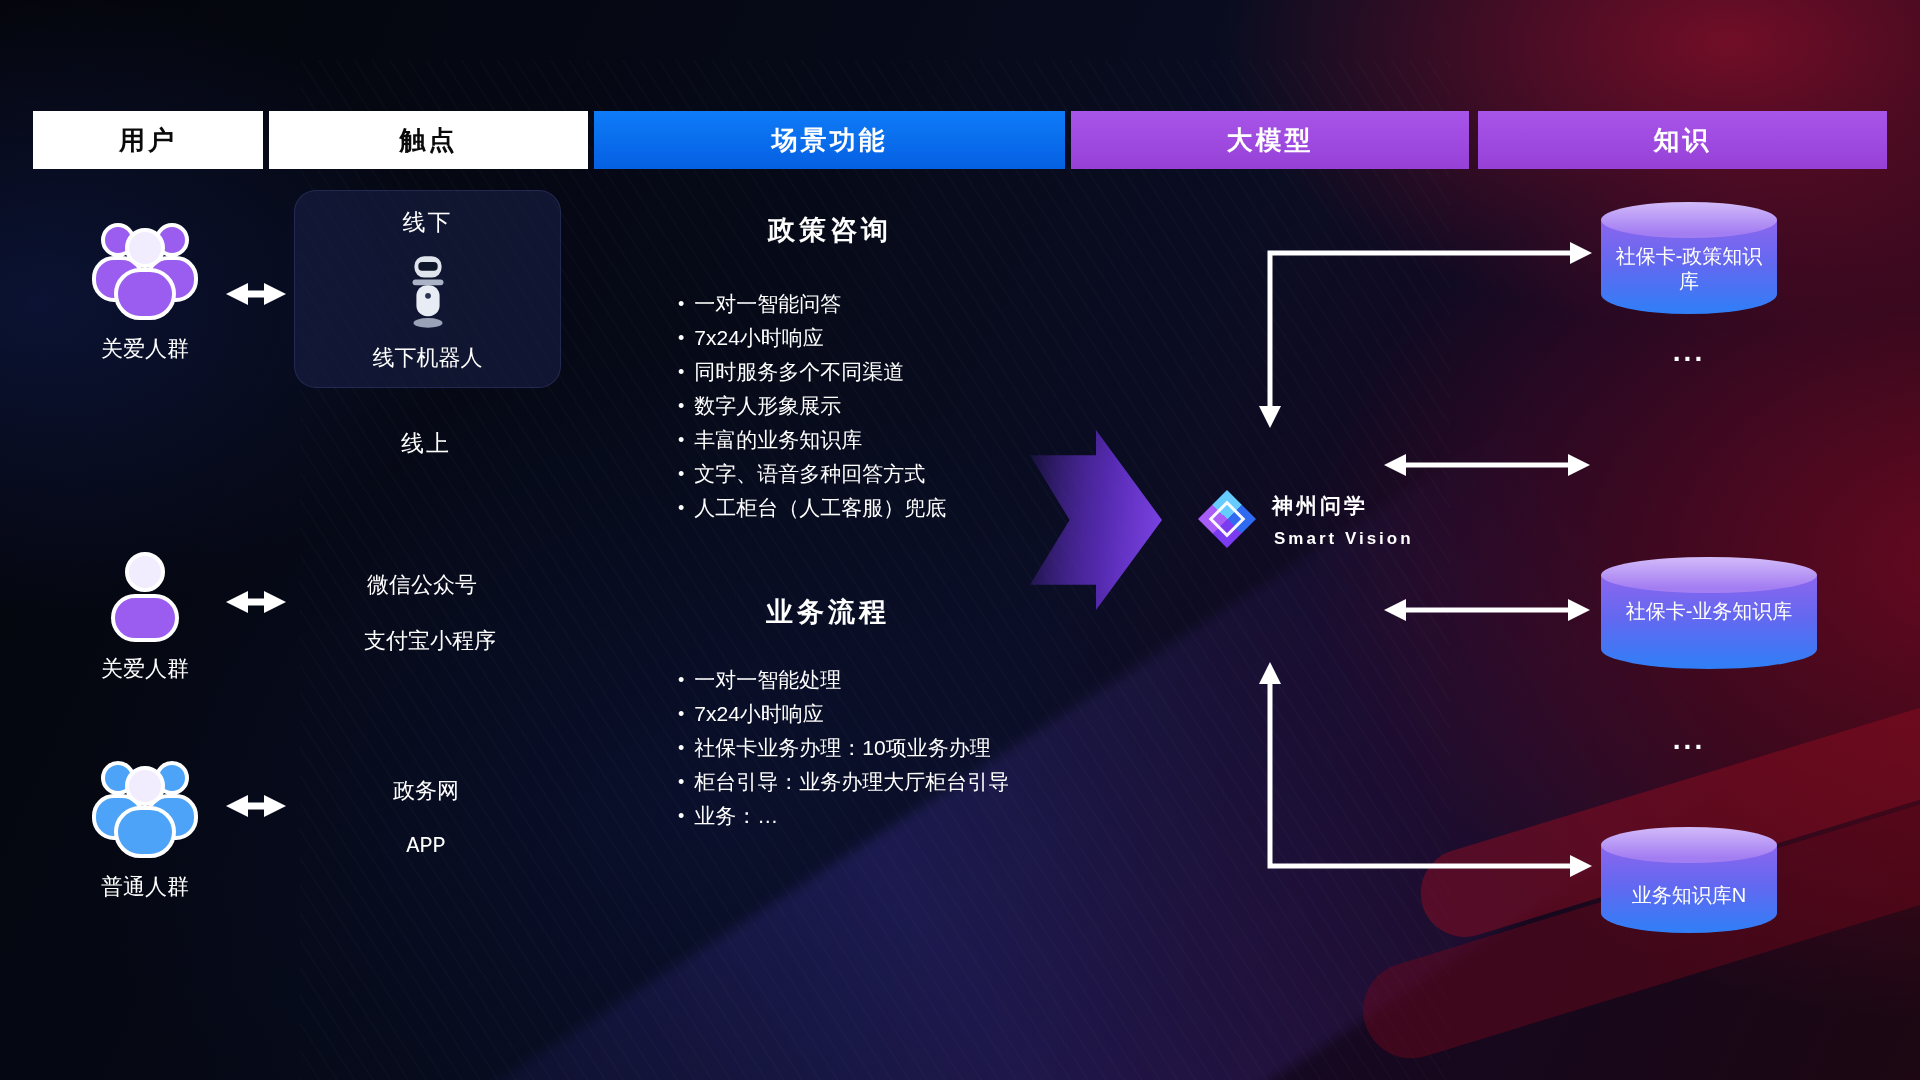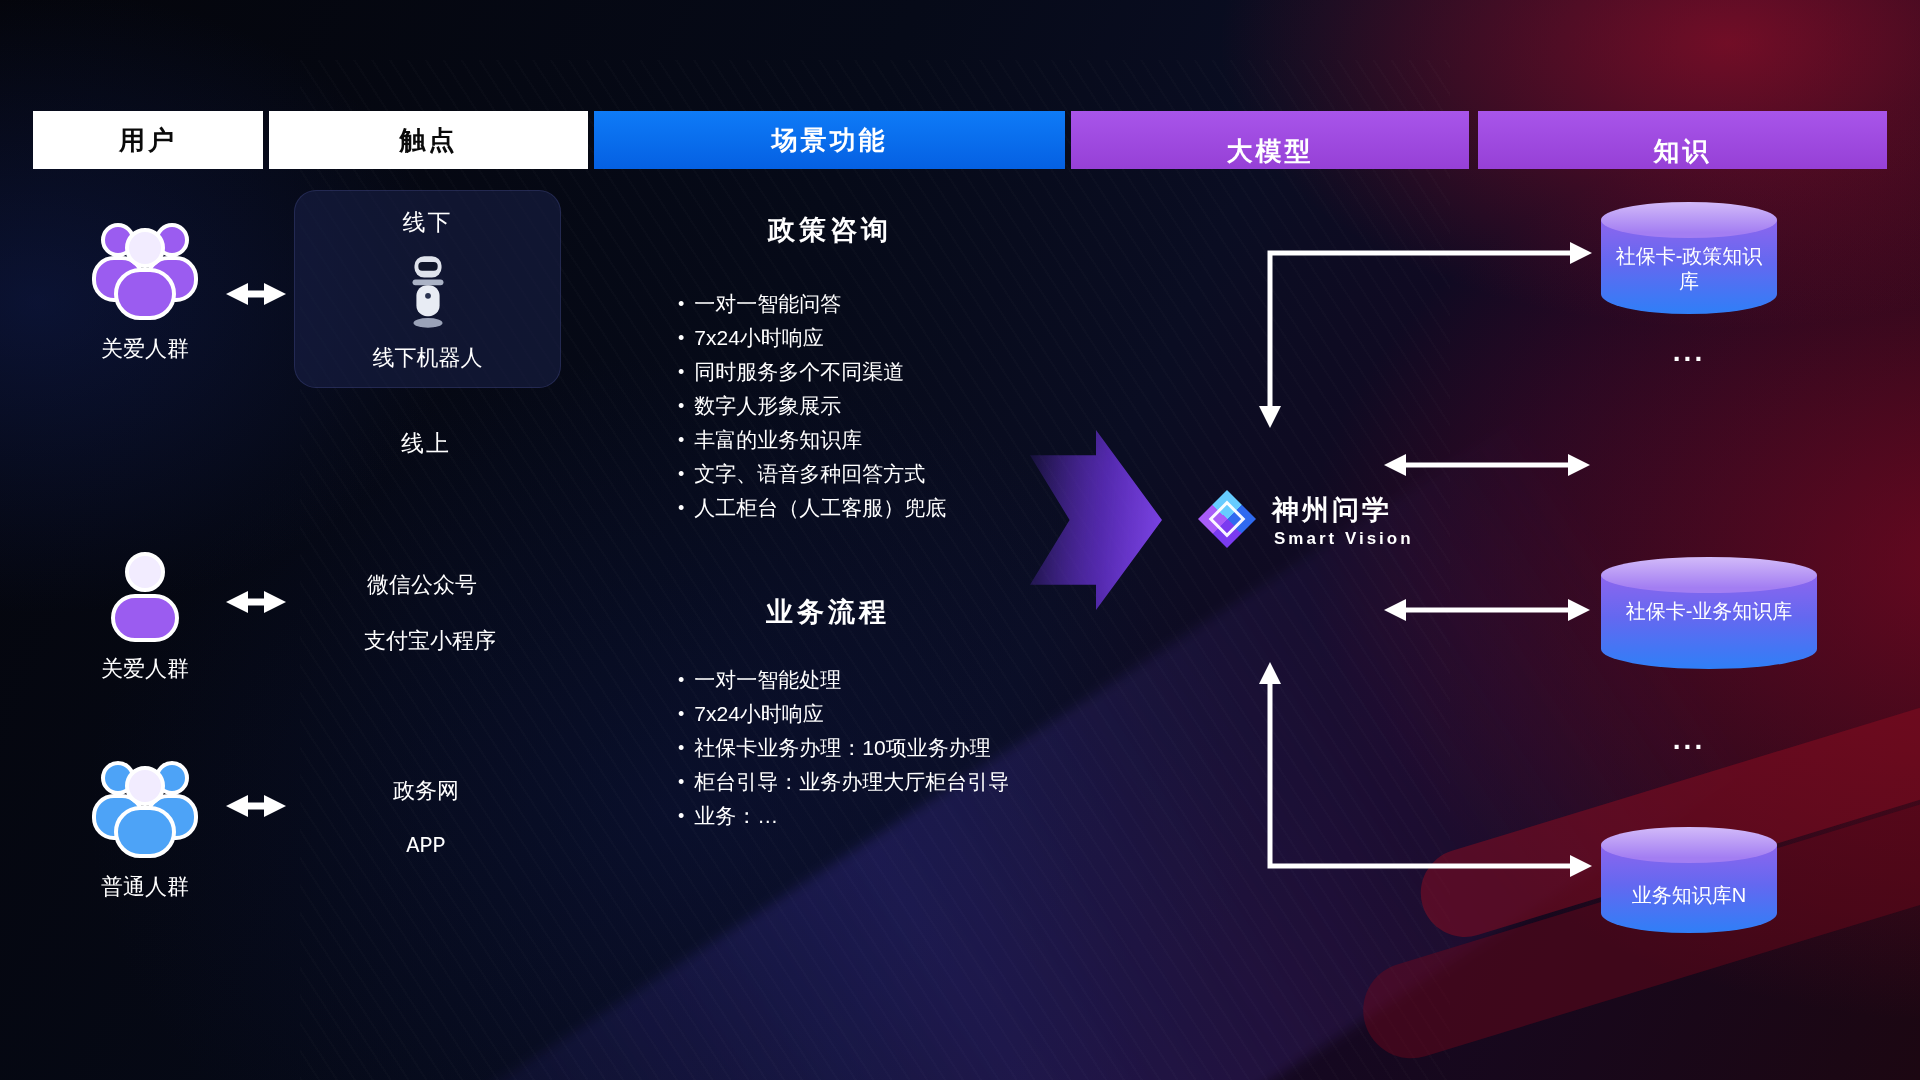--- a/index.html
+++ b/index.html
@@ -18,21 +18,21 @@
   .streaks{position:absolute;left:300px;top:60px;width:1150px;height:1020px;z-index:0;opacity:.55;
     background:repeating-linear-gradient(57deg, rgba(255,255,255,.028) 0 2px, transparent 2px 15px);}
   .sw1,.sw2{position:absolute;border-radius:70px;transform:rotate(-17deg);z-index:1;}
   .sw1{right:-70px;bottom:215px;width:580px;height:88px;background:rgba(142,12,32,.5);}
   .sw2{right:-130px;bottom:110px;width:700px;height:96px;background:rgba(118,8,26,.42);}
   
   .hcol{position:absolute;top:111px;height:58px;display:flex;align-items:center;justify-content:center;
     font-size:26px;font-weight:700;letter-spacing:3px;z-index:2;}
   .hc-white{background:#ffffff;color:#0a0a0a;}
   .hc-blue{background:linear-gradient(180deg,#0e7bf7,#0560e2);color:#fff;}
-  .hc-purple{background:linear-gradient(180deg,#a855ea,#9640d6);color:#fff;align-items:flex-end;}
+  .hc-purple{background:linear-gradient(180deg,#a855ea,#9640d6);color:#fff;}
   .c1{left:33px;width:230px;}
   .c2{left:269px;width:319px;}
   .c3{left:594px;width:471px;}
   .c4{left:1071px;width:398px;}
   .c5{left:1478px;width:409px;}
   
   .user-block{position:absolute;left:60px;width:170px;text-align:center;z-index:2;}
   .ub1{top:212px;} .ub2{top:548px;} .ub3{top:750px;}
   .user-label{font-size:22px;margin-top:6px;color:#fff;text-align:center;}
   
@@ -59,21 +59,21 @@
   .big-arrow{position:absolute;left:1030px;top:430px;width:132px;height:180px;z-index:1;
     background:linear-gradient(95deg, rgba(70,35,150,.12) 0%, rgba(100,48,205,.72) 55%, rgba(132,72,242,.95) 100%);
     clip-path:polygon(0 14%,50% 14%,50% 0,100% 50%,50% 100%,50% 86%,0 86%,30% 50%);
     filter:drop-shadow(0 0 20px rgba(120,60,230,.45));}
   
   .logo-diamond{position:absolute;left:1198px;top:490px;width:58px;height:58px;z-index:2;
     clip-path:polygon(50% 0,100% 50%,50% 100%,0 50%);
     background:conic-gradient(from -45deg at 50% 50%, #66ccff 0deg 90deg, #2f6af0 90deg 180deg, #7b3bf0 180deg 270deg, #a85cf8 270deg 360deg);}
   .logo-inner{position:absolute;left:50%;top:50%;width:20px;height:20px;transform:translate(-50%,-50%) rotate(45deg);
     border:3px solid rgba(255,255,255,.95);}
-  .model-name{position:absolute;left:1272px;top:492px;font-size:27px;font-weight:700;letter-spacing:3px;z-index:2;}
+  .model-name{position:absolute;left:1272px;top:492px;font-size:21px;font-weight:700;letter-spacing:3px;z-index:2;}
   .model-sub{position:absolute;left:1274px;top:529px;font-size:17px;font-weight:700;letter-spacing:3px;z-index:2;}
   
   .kb{position:absolute;left:1601px;width:176px;z-index:2;}
   .kb .cap{position:absolute;top:0;left:0;right:0;height:36px;border-radius:50%;z-index:2;
     background:linear-gradient(180deg,#d2baf9 0%,#a37ef2 85%);}
   .kb .kbody{position:absolute;top:18px;left:0;right:0;bottom:0;
     background:linear-gradient(180deg,#8d66ee 0%,#6468f0 45%,#2f7ff7 100%);
     border-radius:0 0 50% 50%/0 0 20px 20px;}
   .kb .label{position:absolute;top:42px;left:8px;right:8px;z-index:3;text-align:center;
     font-size:20px;line-height:1.25;color:#fff;}

